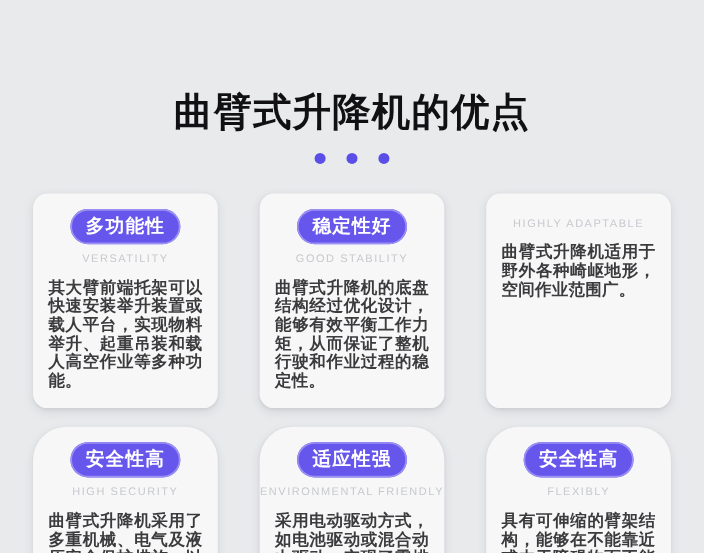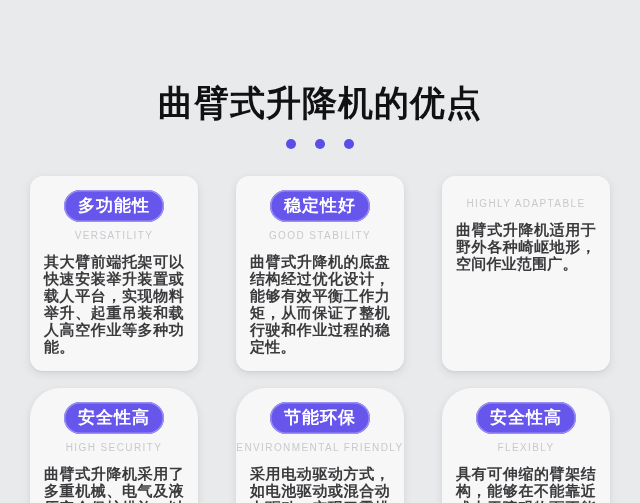--- a/index.html
+++ b/index.html
@@ -146,21 +146,21 @@
       <div class="body-text">曲臂式升降机适用于野外各种崎岖地形，空间作业范围广。</div>
     </div>
 
     <div class="card row2">
       <span class="badge">安全性高</span>
       <div class="subtitle">HIGH SECURITY</div>
       <div class="body-text">曲臂式升降机采用了多重机械、电气及液压安全保护措施，以确保作业过程中的安全性。</div>
     </div>
 
     <div class="card row2">
-      <span class="badge">节能环保</span>
+      <span class="badge">适应性强</span>
       <div class="subtitle">ENVIRONMENTAL FRIENDLY</div>
       <div class="body-text">采用电动驱动方式，如电池驱动或混合动力驱动，实现了零排放和低噪音运行。</div>
     </div>
 
     <div class="card row2">
       <span class="badge">安全性高</span>
       <div class="subtitle">FLEXIBLY</div>
       <div class="body-text">具有可伸缩的臂架结构，能够在不能靠近或由于障碍物而不能在底部操作的工作场所中进行高空作业。</div>
     </div>
 

